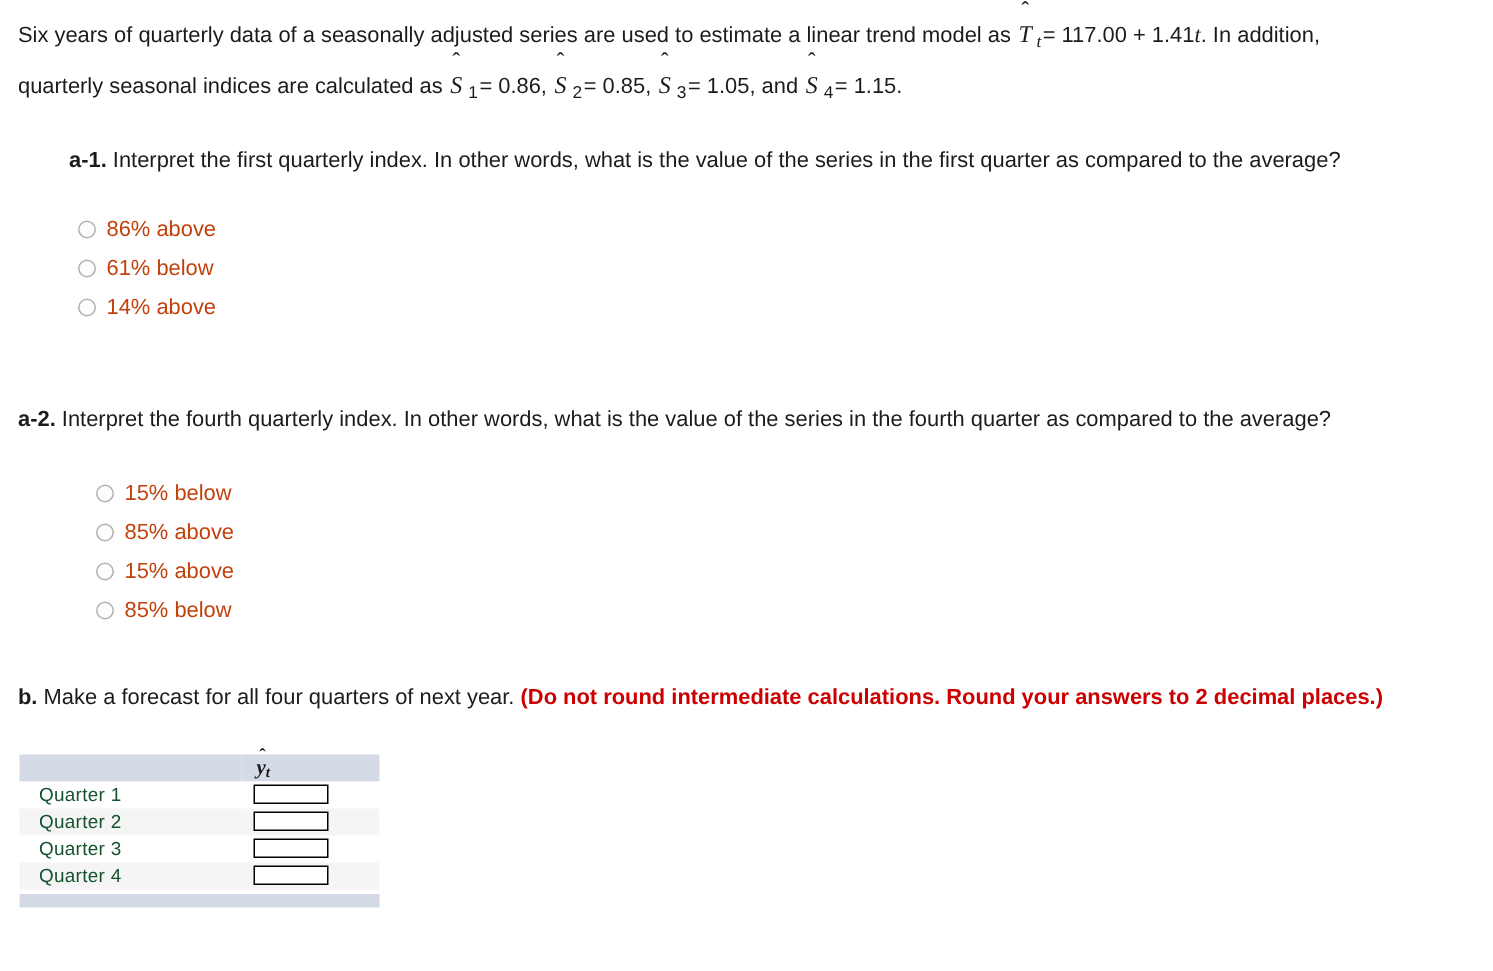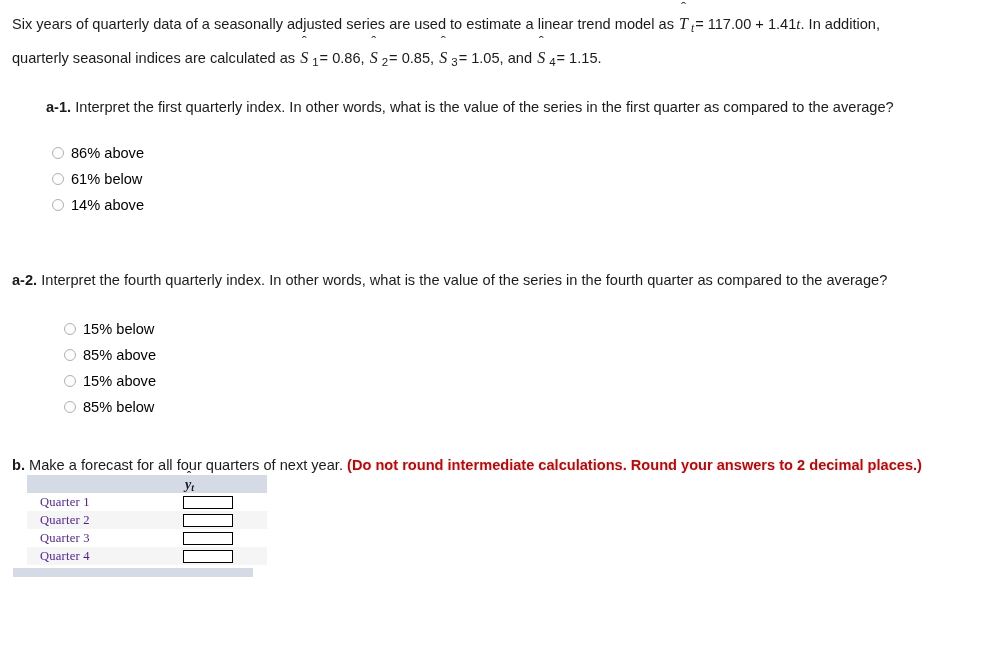--- a/index.html
+++ b/index.html
@@ -93,37 +93,38 @@
     padding: 0;
     list-style: none;
   }
   .opts-a1 { margin-top: 23px; padding-left: 52px; }
   .opts-a2 { margin-top: 26px; padding-left: 64px; }
   .option {
     display: flex;
     align-items: center;
     height: 26px;
     font-size: 14.6px;
-    color: #000000;
+    color: #c2410c;
   }
   .radio {
     width: 12px;
     height: 12px;
     border: 1px solid #b0b0b0;
     border-radius: 50%;
     background: #fdfdfd;
     box-sizing: border-box;
     margin-right: 7px;
     flex: 0 0 auto;
   }
   .opt-label { line-height: 1; }
 
   
   .ans-table-wrap {
-    padding-left: 27px;
+    margin-top: 28px;
+    padding-left: 13px;
   }
   .ans-table {
     border-collapse: collapse;
     width: 240px;
     table-layout: fixed;
   }
   .ans-table th.head-blank,
   .ans-table th.head-yhat {
     background: #d4dae6;
     height: 17px;
@@ -155,23 +156,23 @@
     vertical-align: -2px;
   }
   .ans-table td {
     padding: 0;
     border: none;
     height: 17px;
   }
   .ans-table tr.row-odd  td { background: #ffffff; }
   .ans-table tr.row-even td { background: #f5f5f5; }
   .cell-label {
-    font-family: Liberation Serif, serif;
+    font-family: Liberation Sans, sans-serif;
     font-size: 12.6px;
-    color: #4c1d95;
+    color: #14532d;
     padding-left: 13px !important;
     letter-spacing: 0.2px;
     white-space: pre;
   }
   .cell-input {
     text-align: left;
   }
   .ansbox {
     display: inline-block;
     width: 50px;

